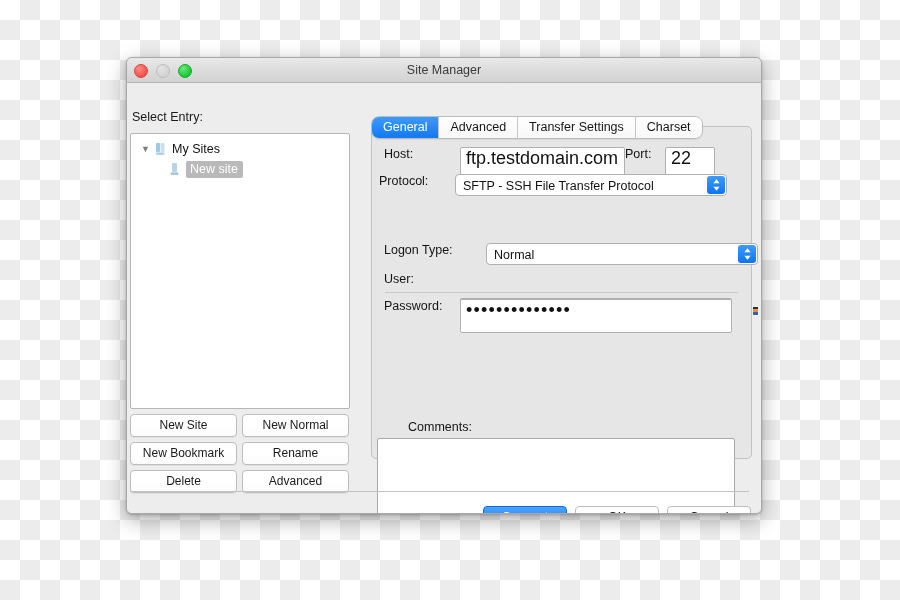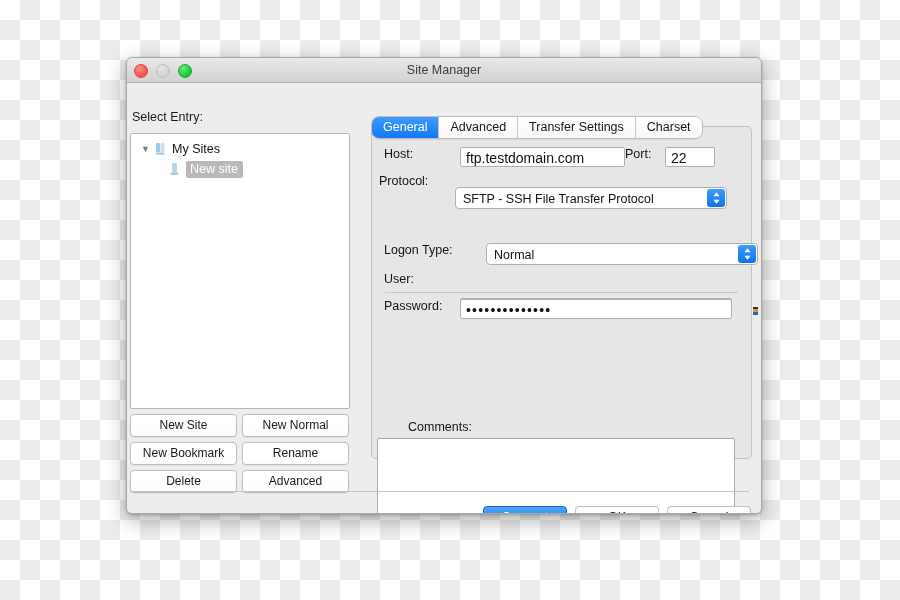--- a/index.html
+++ b/index.html
@@ -191,23 +191,23 @@
   }
   .flabel {
     font-size: 12.5px;
     color: #141414;
     text-align: left;
   }
   .field {
     background: #ffffff;
     border: 1px solid #b0b0b0;
     border-radius: 2px;
-    font-size: 14px;
+    font-size: 18px;
     color: #111;
-    height: 20px;
+    height: 34px;
     line-height: 20px;
     padding: 0 8px 0 5px;
     box-sizing: border-box;
     white-space: nowrap;
     overflow: hidden;
   }
   .combo {
     position: relative;
     background: #ffffff;
     border: 1px solid #b0b0b0;
@@ -370,21 +370,21 @@
 
     <div class="frow" style="left:257px; top:64px;">
       <div class="flabel" style="width:76px;">Host:</div>
       <div class="field" style="width:165px;">ftp.testdomain.com</div>
       <div class="flabel" style="width:40px; padding-left:0;">Port:</div>
       <div class="field" style="width:50px;">22</div>
     </div>
 
     <div class="frow" style="left:252px; top:91px;">
       <div class="flabel" style="width:76px;">Protocol:</div>
-      <div class="combo" style="width:272px;margin-top:13px;">
+      <div class="combo" style="width:272px;">
         <span>SFTP - SSH File Transfer Protocol</span>
         <span class="stepper">
           <svg width="11" height="16" viewBox="0 0 11 16">
             <path d="M5.5 2.2 L8.6 6.2 L2.4 6.2 Z" fill="#ffffff"></path>
             <path d="M5.5 13.8 L2.4 9.8 L8.6 9.8 Z" fill="#ffffff"></path>
           </svg>
         </span>
       </div>
     </div>
 

